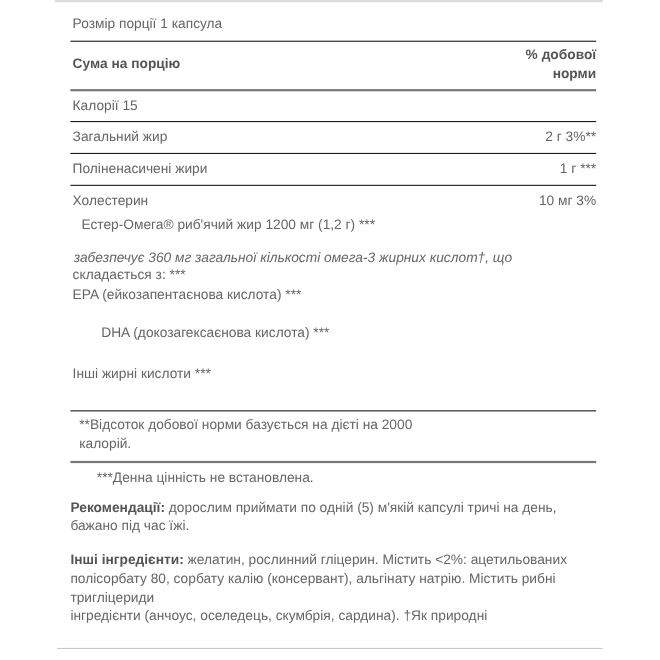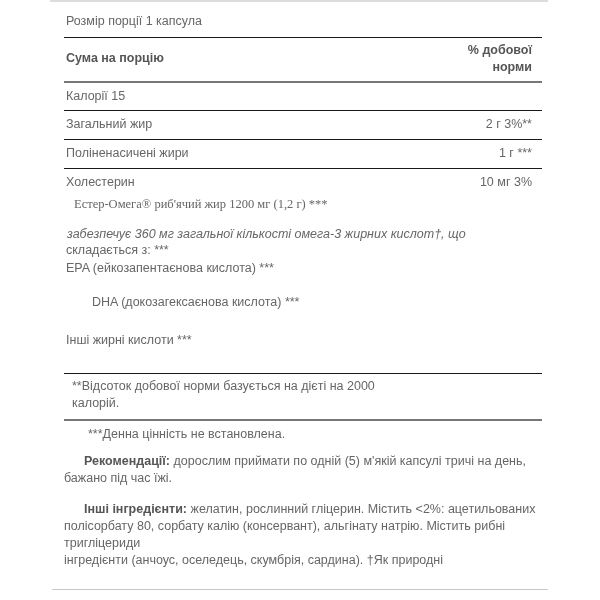--- a/index.html
+++ b/index.html
@@ -37,41 +37,41 @@
       left: 64px;
       top: 0;
       width: 478px;
     }
     .txt {
       position: absolute;
       white-space: nowrap;
       line-height: 15px;
     }
     .right {
-      right: 10px;
+      right: 0;
       text-align: center;
       margin-left: 12px;
     }
     .hline {
       position: absolute;
       left: 0;
       width: 478px;
     }
     .hl-black { background: #1a1a1a; height: 1px; }
     .hl-gray { background: #777777; height: 2px; }
     .bold { font-weight: bold; color: #555555; }
     .para {
       position: absolute;
       left: 64px;
       width: 484px;
       line-height: 17px;
       font-size: 12.5px;
       color: #666666;
     }
-    .para .lbl { font-weight: bold; color: #555555; margin-left: 20px; }
+    .para .lbl { font-weight: bold; color: #555555; }
   </style>
 </head>
 <body>
 
 <div class="frame-top"></div>
 
 <div class="panel">
 
   <span class="txt" style="left:2px; top:14px;">Розмір порції 1 капсула</span>
   <div class="hline hl-black" style="top:37px;"></div>
@@ -88,21 +88,21 @@
   <span class="txt right" style="top:117px;">2 г 3%**</span>
   <div class="hline hl-black" style="top:139px;"></div>
 
   <span class="txt" style="left:2px; top:146px;">Поліненасичені жири</span>
   <span class="txt right" style="top:146px;">1 г ***</span>
   <div class="hline hl-black" style="top:168px;"></div>
 
   <span class="txt" style="left:2px; top:175px;">Холестерин</span>
   <span class="txt right" style="top:175px;">10 мг 3%</span>
 
-  <span class="txt" style="left:10px; top:197px;font-family:Liberation Serif, serif;">Естер-Омега® риб'ячий жир 1200 мг (1,2 г) ***</span>
+  <span class="txt" style="left:10px; top:197px;">Естер-Омега® риб'ячий жир 1200 мг (1,2 г) ***</span>
   <span class="txt" style="left:3px; top:227px;font-style:italic;">забезпечує 360 мг загальної кількості омега-3 жирних кислот†, що</span>
   <span class="txt" style="left:2px; top:243px;">складається з: ***</span>
   <span class="txt" style="left:2px; top:261px;">EPA (ейкозапентаєнова кислота) ***</span>
   <span class="txt" style="left:2px; top:295px;margin-left:26px;">DHA (докозагексаєнова кислота) ***</span>
   <span class="txt" style="left:2px; top:333px;">Інші жирні кислоти ***</span>
   <div class="hline hl-black" style="top:373px;"></div>
 
   <span class="txt" style="left:8px; top:379px;">**Відсоток добової норми базується на дієті на 2000</span>
   <span class="txt" style="left:8px; top:396px;">калорій.</span>
   <div class="hline hl-gray" style="top:419px;"></div>

